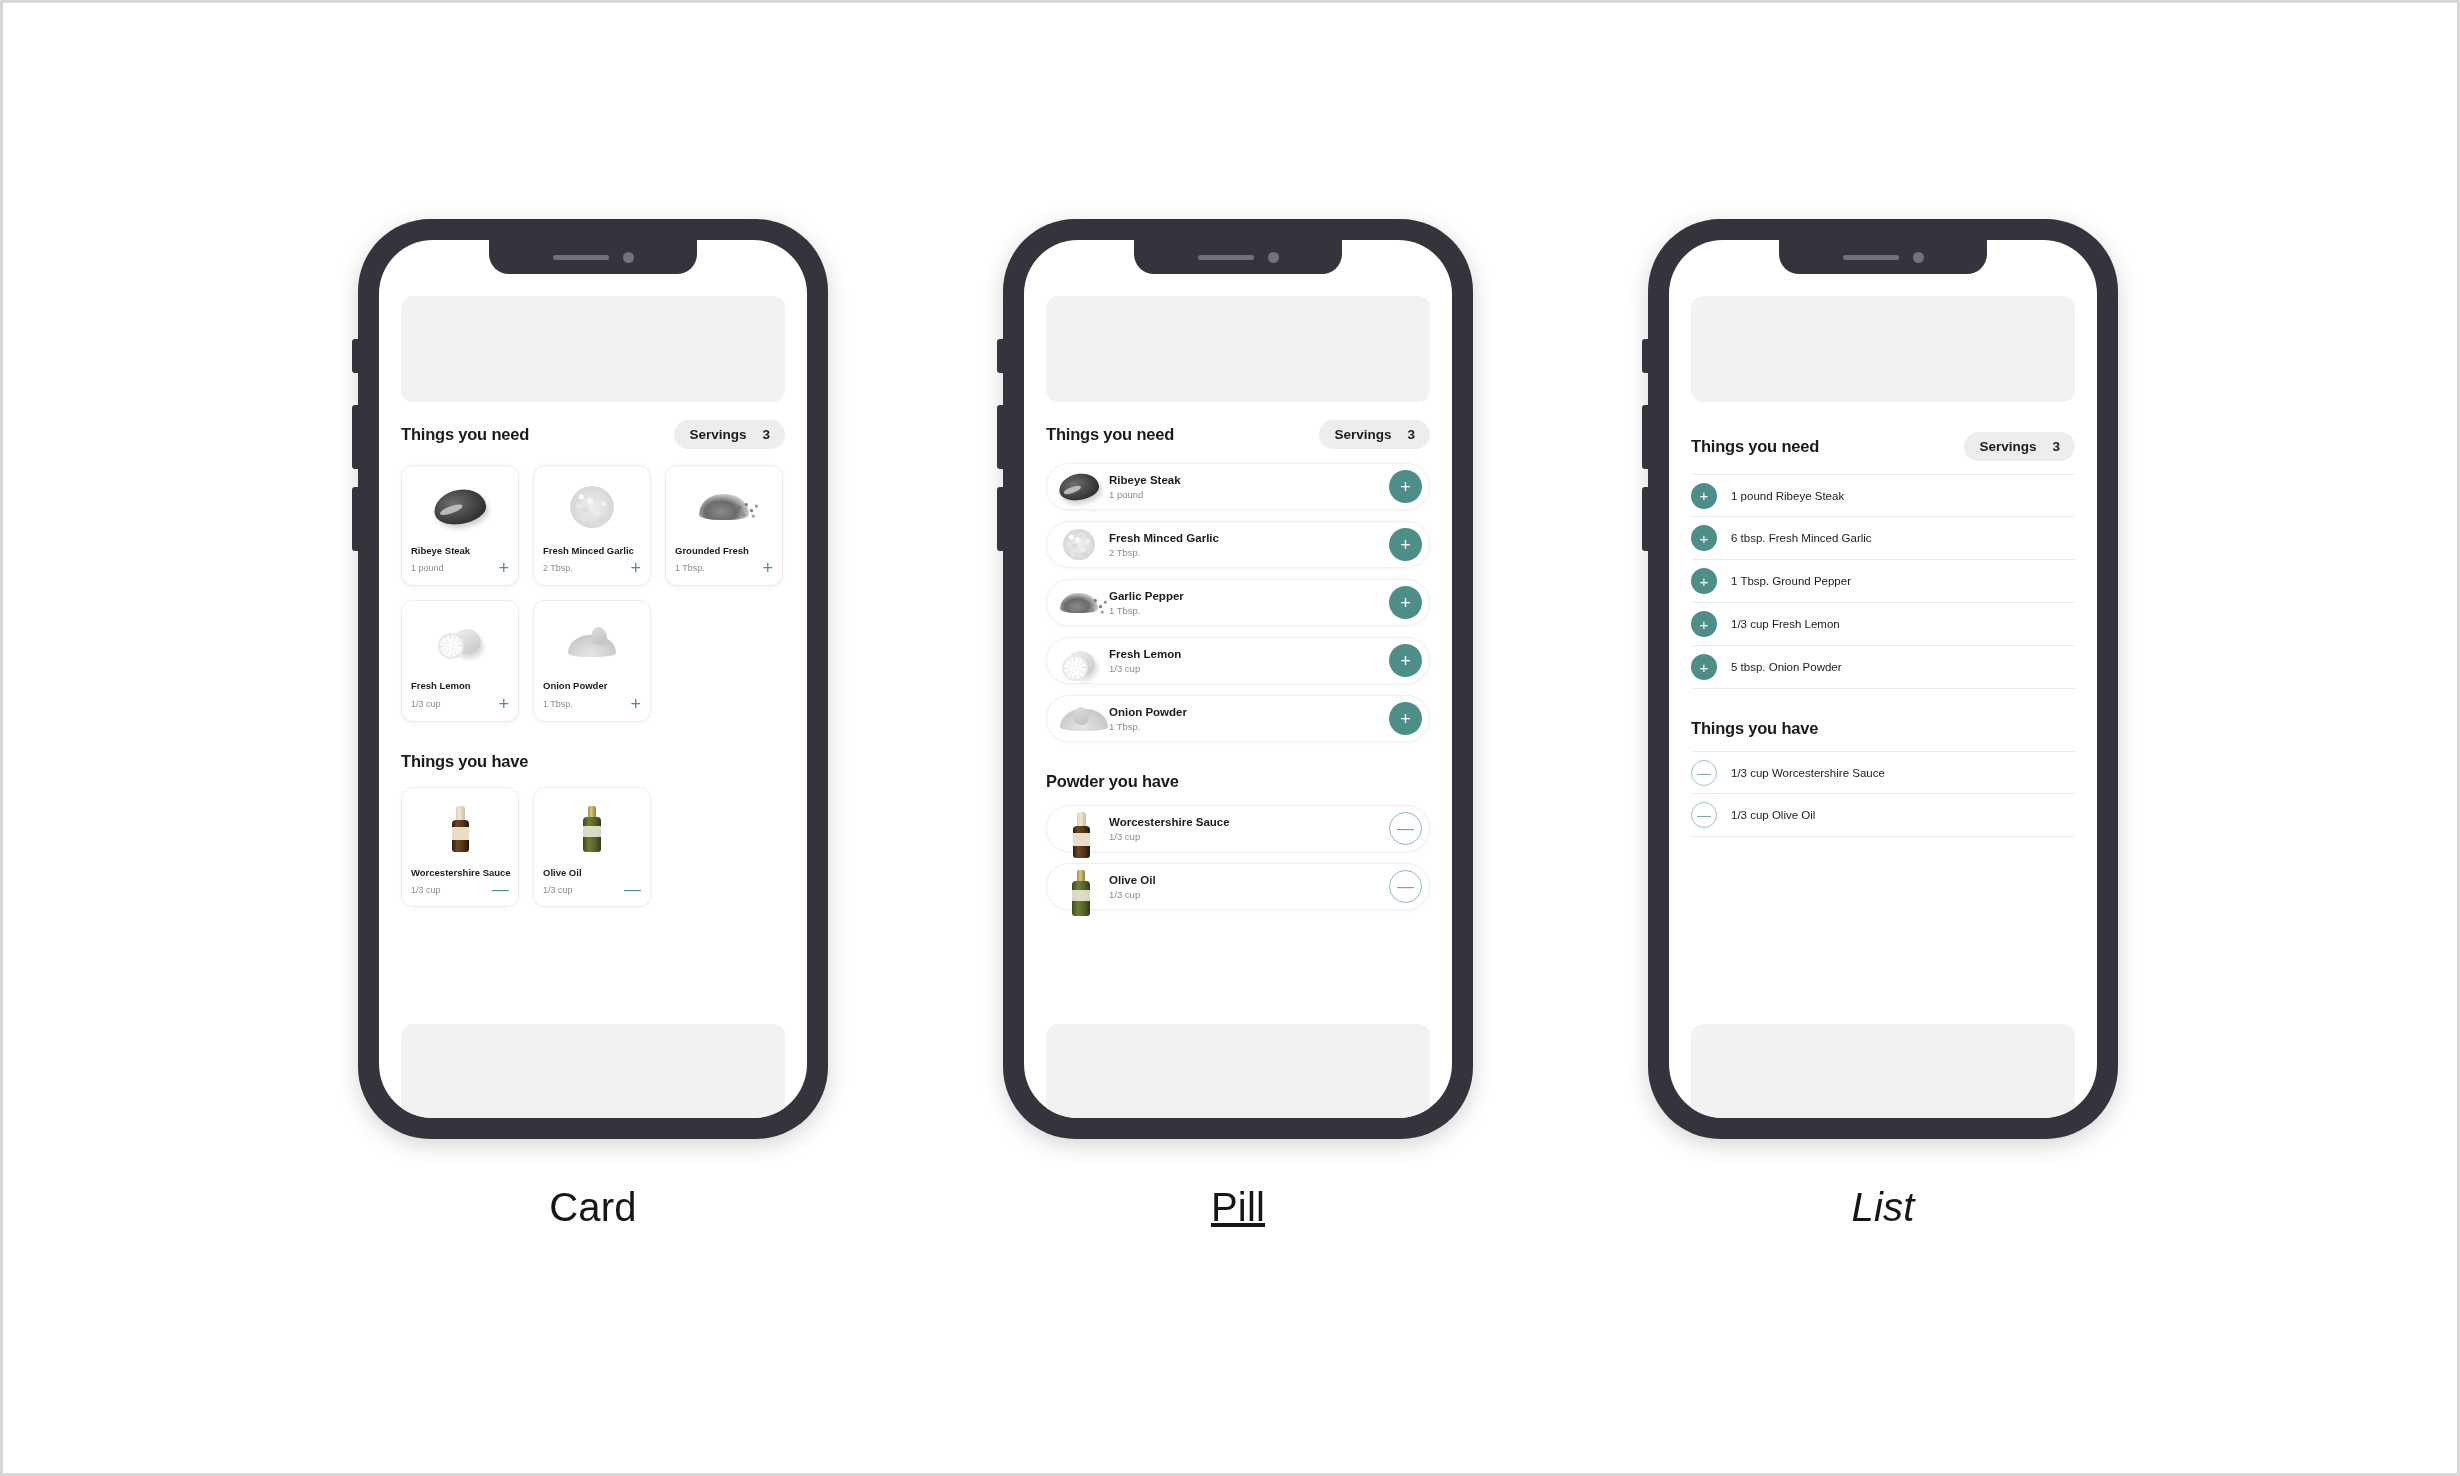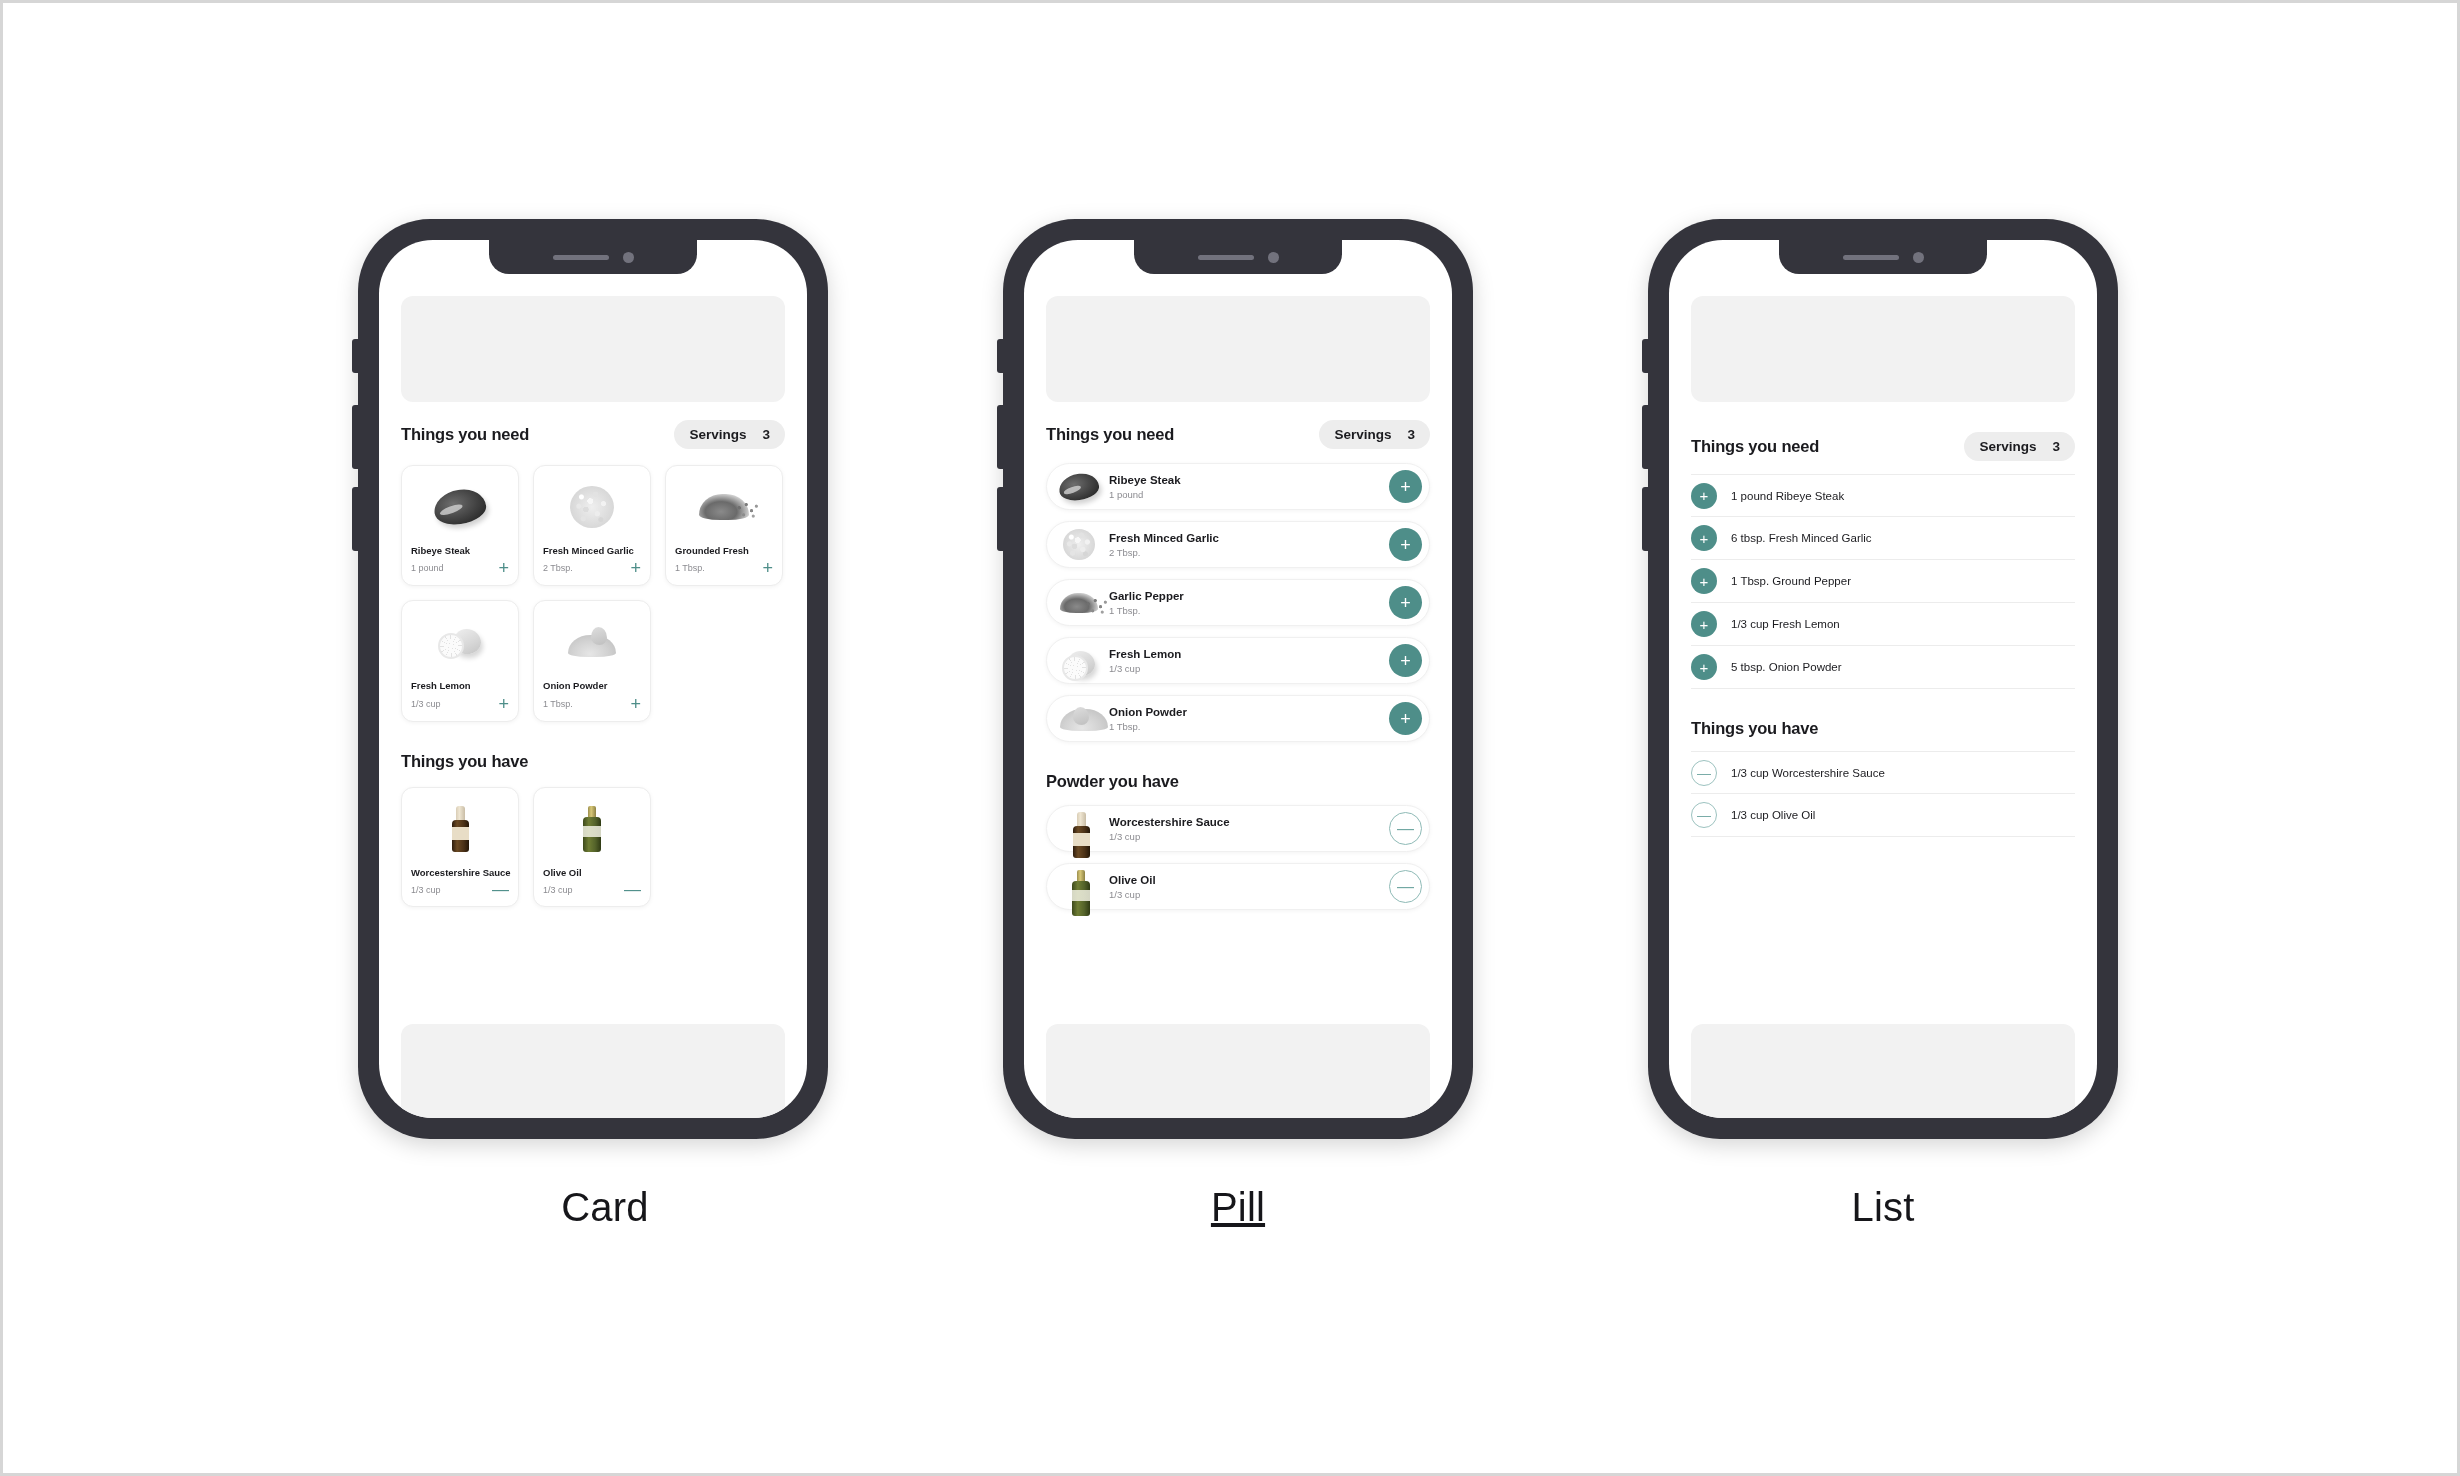--- a/index.html
+++ b/index.html
@@ -304,23 +304,23 @@
   
   .caption {
     position: absolute;
     top: 1182px;
     width: 470px;
     text-align: center;
     font-size: 40px;
     color: #16161a;
     letter-spacing: 0.2px;
   }
-  .caption.slot-0 { left: 367px; }
+  .caption.slot-0 { left: 355px; }
   .caption.slot-1 { left: 1000px; text-decoration: underline; }
-  .caption.slot-2 { left: 1645px; }
+  .caption.slot-2 { left: 1645px; font-style: italic; }
 
   
   .food { position: relative; display: block; }
 
   .food.steak {
     width: 52px; height: 34px;
     background: radial-gradient(ellipse at 38% 38%, #6e6e6e 0%, #4a4a4a 42%, #2f2f2f 75%, #262626 100%);
     border-radius: 52% 46% 54% 48% / 60% 58% 44% 42%;
     transform: rotate(-8deg);
     box-shadow: 2px 4px 5px rgba(0,0,0,0.18);

